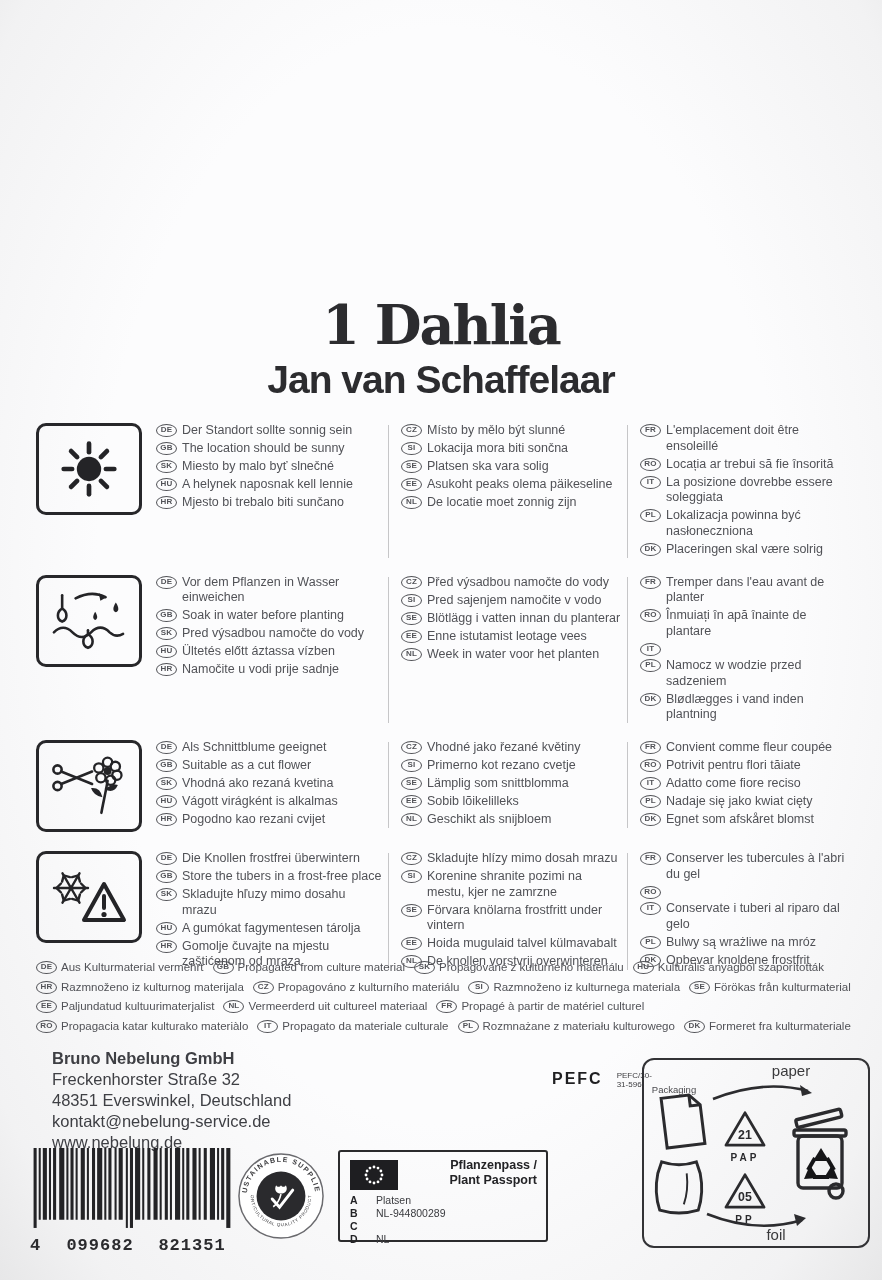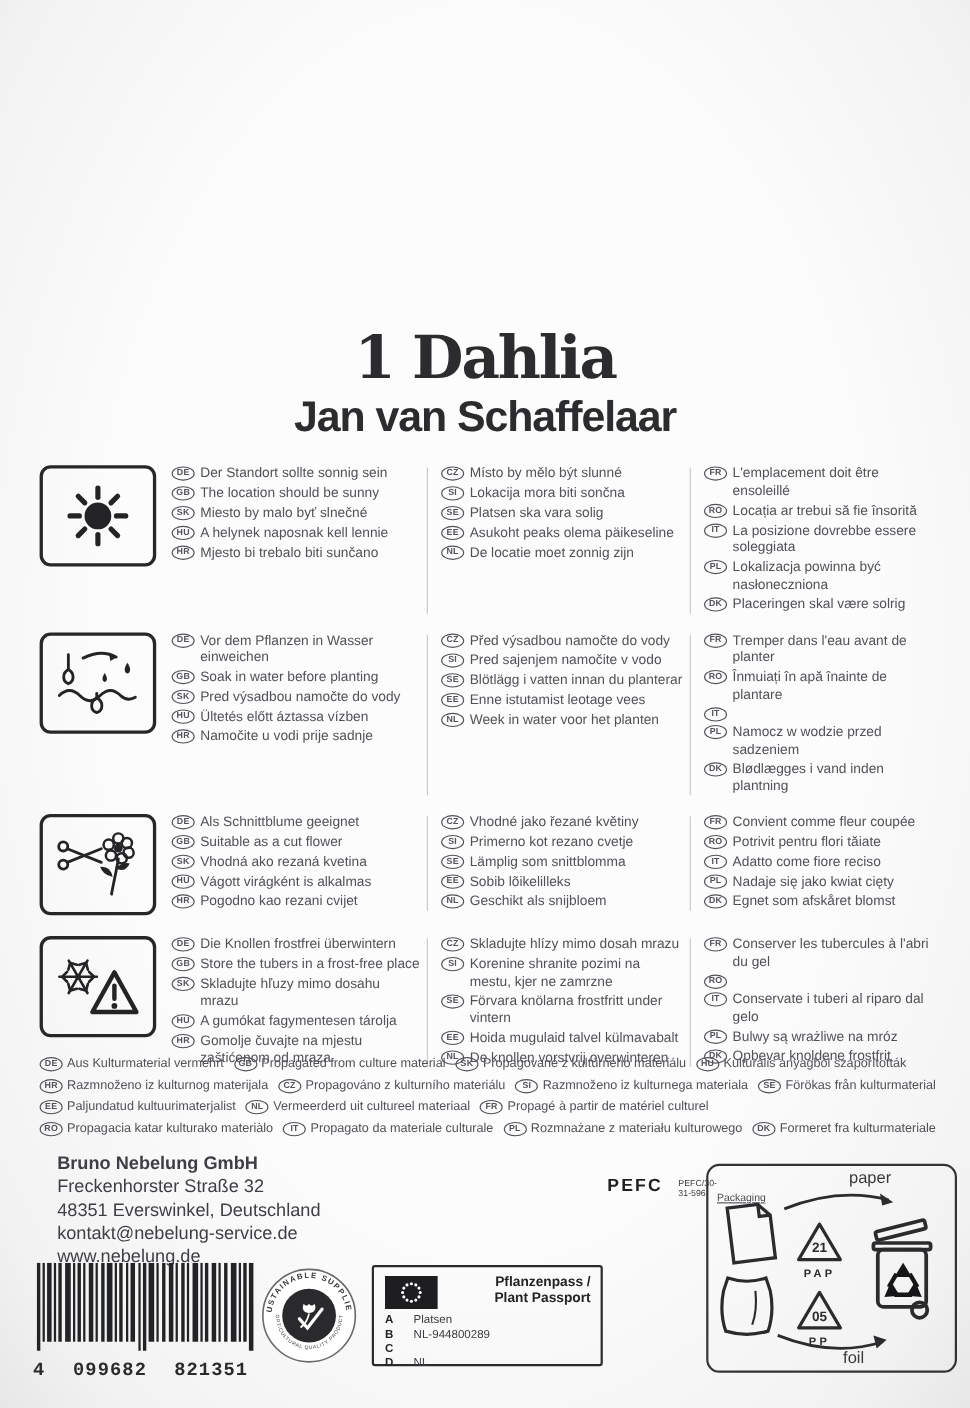--- a/index.html
+++ b/index.html
@@ -49,21 +49,21 @@
   .pp-flag{position:absolute;left:10px;top:8px;}
   .pp-title{position:absolute;right:9px;top:6px;text-align:right;font-weight:bold;font-size:12.5px;
             line-height:15px;color:#232326;}
   .pp-rows{position:absolute;left:10px;top:42px;right:8px;font-size:10.5px;line-height:13px;color:#3a3b3f;}
   .pp-row{display:flex;}
   .pp-key{width:26px;font-weight:bold;color:#232326;}
   
   .pefc-col{position:absolute;left:552px;top:1048px;width:96px;display:flex;flex-direction:row;align-items:center;}
   .pefc-name{font-weight:bold;font-size:16px;letter-spacing:2px;color:#1f1f21;margin-top:2px;}
   .pefc-code{font-size:8px;margin-top:3px;color:#3c3c3f;margin-left:14px;}
-  .pefc-caption{font-size:9.5px;margin-top:22px;color:#4a4a4e;text-decoration:underline;}
+  .pefc-caption{font-size:9.5px;margin-top:22px;color:#4a4a4e;}
   
   .rec-box{position:absolute;left:642px;top:1058px;width:228px;height:190px;border:2.5px solid #333336;
            border-radius:12px;box-sizing:border-box;}
   .rec-box>*{position:absolute;}
   .rec-paper-label{top:2px;left:70px;right:0;text-align:center;font-size:15px;color:#3a3a3c;}
   .rec-foil-label{bottom:3px;left:40px;right:0;text-align:center;font-size:15px;color:#3a3a3c;}
   .rec-arrow-top{left:64px;top:17px;}
   .rec-arrow-bottom{left:58px;top:146px;}
   .rec-sheet{left:12px;top:30px;}
   .rec-pouch{left:8px;top:94px;}

